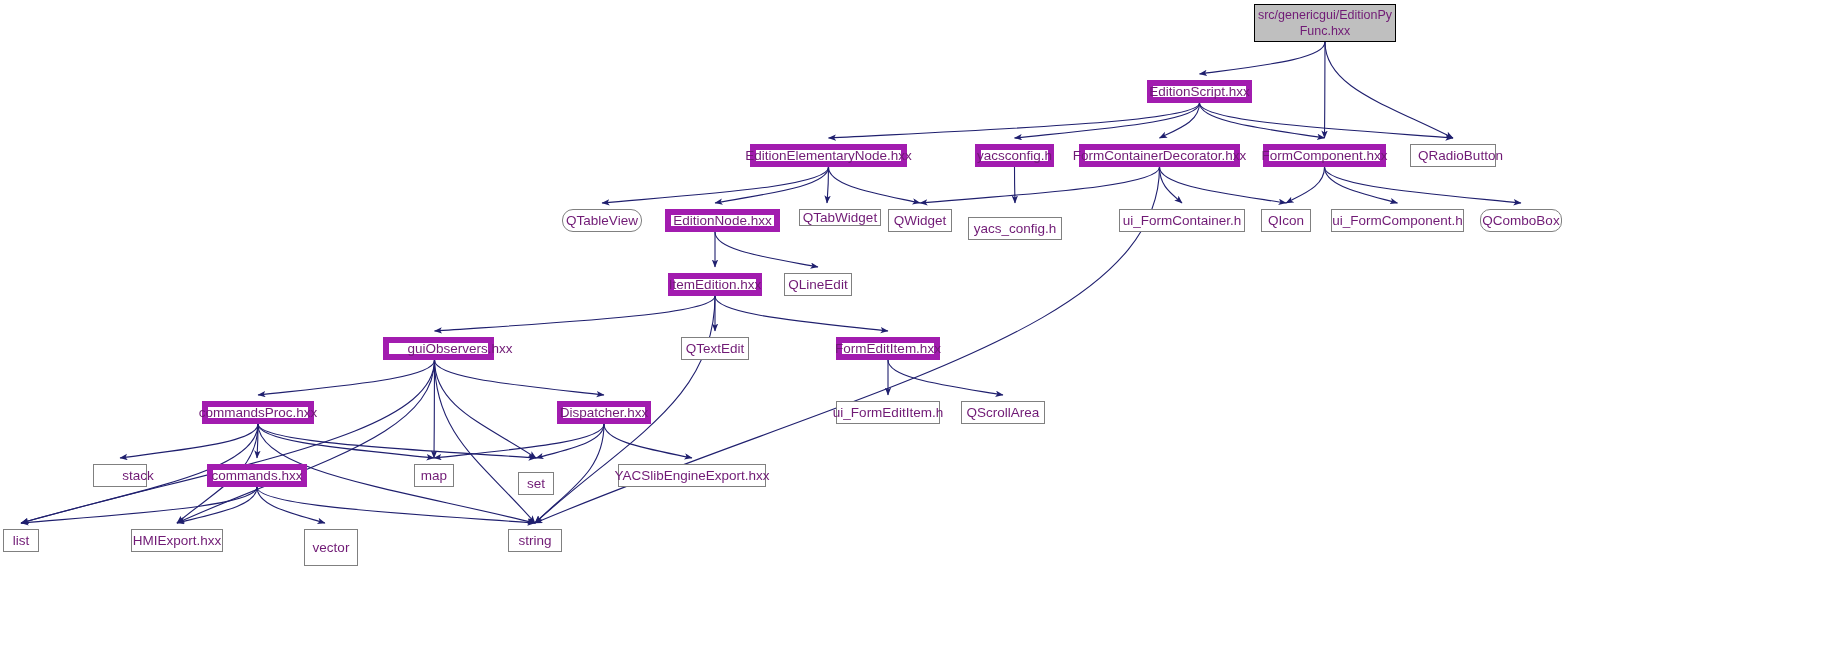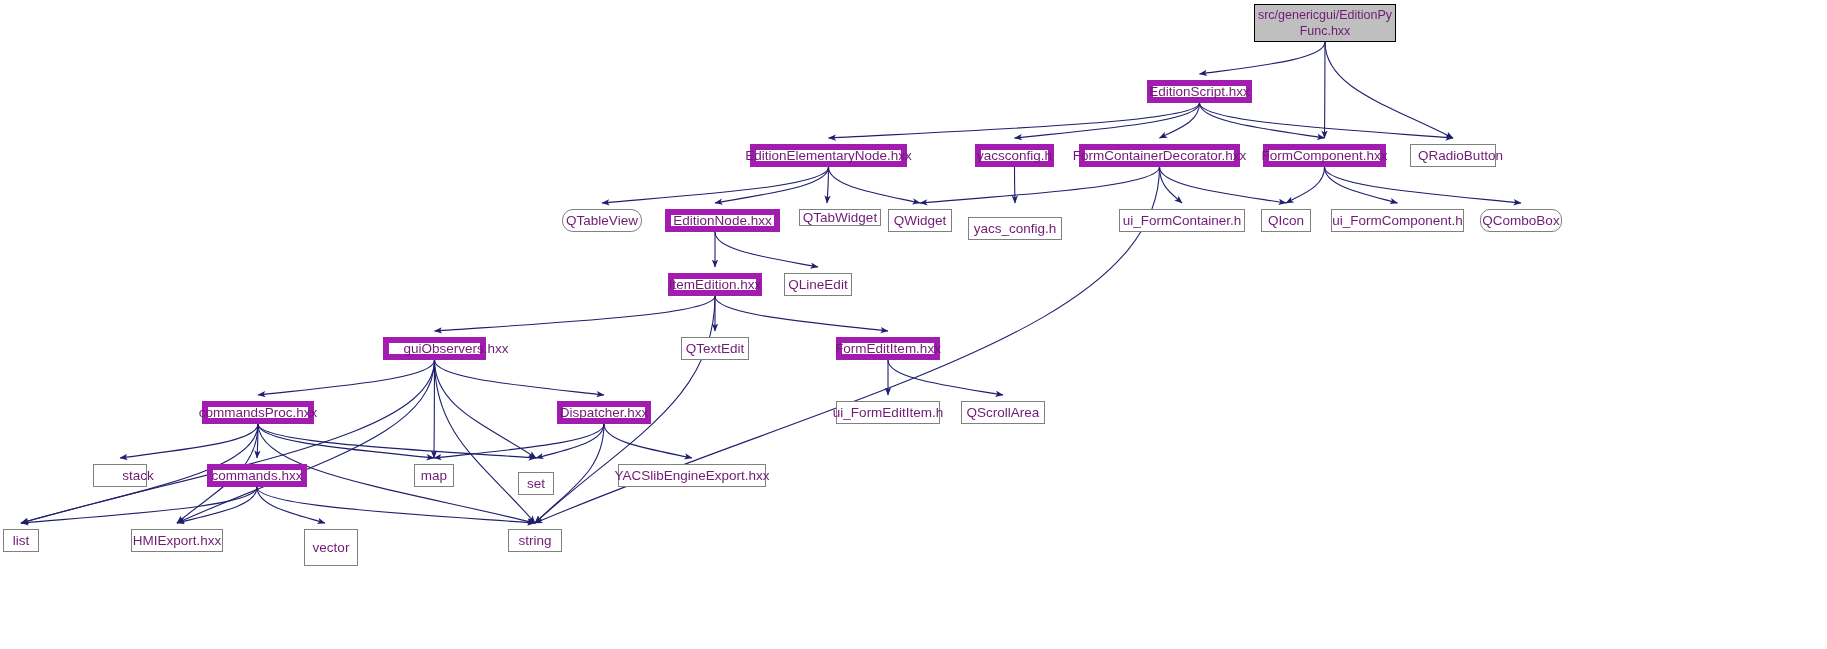--- a/index.html
+++ b/index.html
@@ -105,21 +105,21 @@
       <div class="node internal" style="left: 665px; top: 209px; width: 115px; height: 23px;">EditionNode.hxx</div>
       <div class="node external" style="left: 786px; top: 209px; width: 82px; height: 17px; margin-left: 13px;">QTabWidget</div>
       <div class="node external" style="left: 888px; top: 209px; width: 64px; height: 23px;">QWidget</div>
       <div class="node external" style="left: 968px; top: 209px; width: 94px; height: 23px; margin-top: 8px;">yacs_config.h</div>
       <div class="node external" style="left: 1119px; top: 209px; width: 126px; height: 23px;">ui_FormContainer.h</div>
       <div class="node external" style="left: 1261px; top: 209px; width: 50px; height: 23px;">QIcon</div>
       <div class="node external" style="left: 1331px; top: 209px; width: 133px; height: 23px;">ui_FormComponent.h</div>
       <div class="node external" style="left: 1480px; top: 209px; width: 82px; height: 23px; border-radius: 10px;">QComboBox</div>
       <div class="node internal" style="left: 668px; top: 273px; width: 94px; height: 23px;">ItemEdition.hxx</div>
       <div class="node external" style="left: 784px; top: 273px; width: 68px; height: 23px;">QLineEdit</div>
-      <div class="node internal" style="left: 383px; top: 337px; width: 103px; height: 23px; padding-left: 43px;">guiObservers.hxx</div>
+      <div class="node internal" style="left: 383px; top: 337px; width: 111px; height: 23px; padding-left: 43px;">guiObservers.hxx</div>
       <div class="node external" style="left: 681px; top: 337px; width: 68px; height: 23px;">QTextEdit</div>
       <div class="node internal" style="left: 836px; top: 337px; width: 104px; height: 23px;">FormEditItem.hxx</div>
       <div class="node external" style="left: 836px; top: 401px; width: 104px; height: 23px;">ui_FormEditItem.h</div>
       <div class="node external" style="left: 961px; top: 401px; width: 84px; height: 23px;">QScrollArea</div>
       <div class="node internal" style="left: 202px; top: 401px; width: 112px; height: 23px;">commandsProc.hxx</div>
       <div class="node internal" style="left: 557px; top: 401px; width: 94px; height: 23px;">Dispatcher.hxx</div>
       <div class="node external" style="left: 93px; top: 464px; width: 54px; height: 23px; padding-left: 36px;">stack</div>
       <div class="node internal" style="left: 207px; top: 464px; width: 100px; height: 23px;">commands.hxx</div>
       <div class="node external" style="left: 414px; top: 464px; width: 40px; height: 23px;">map</div>
       <div class="node external" style="left: 518px; top: 464px; width: 36px; height: 23px; margin-top: 8px;">set</div>

